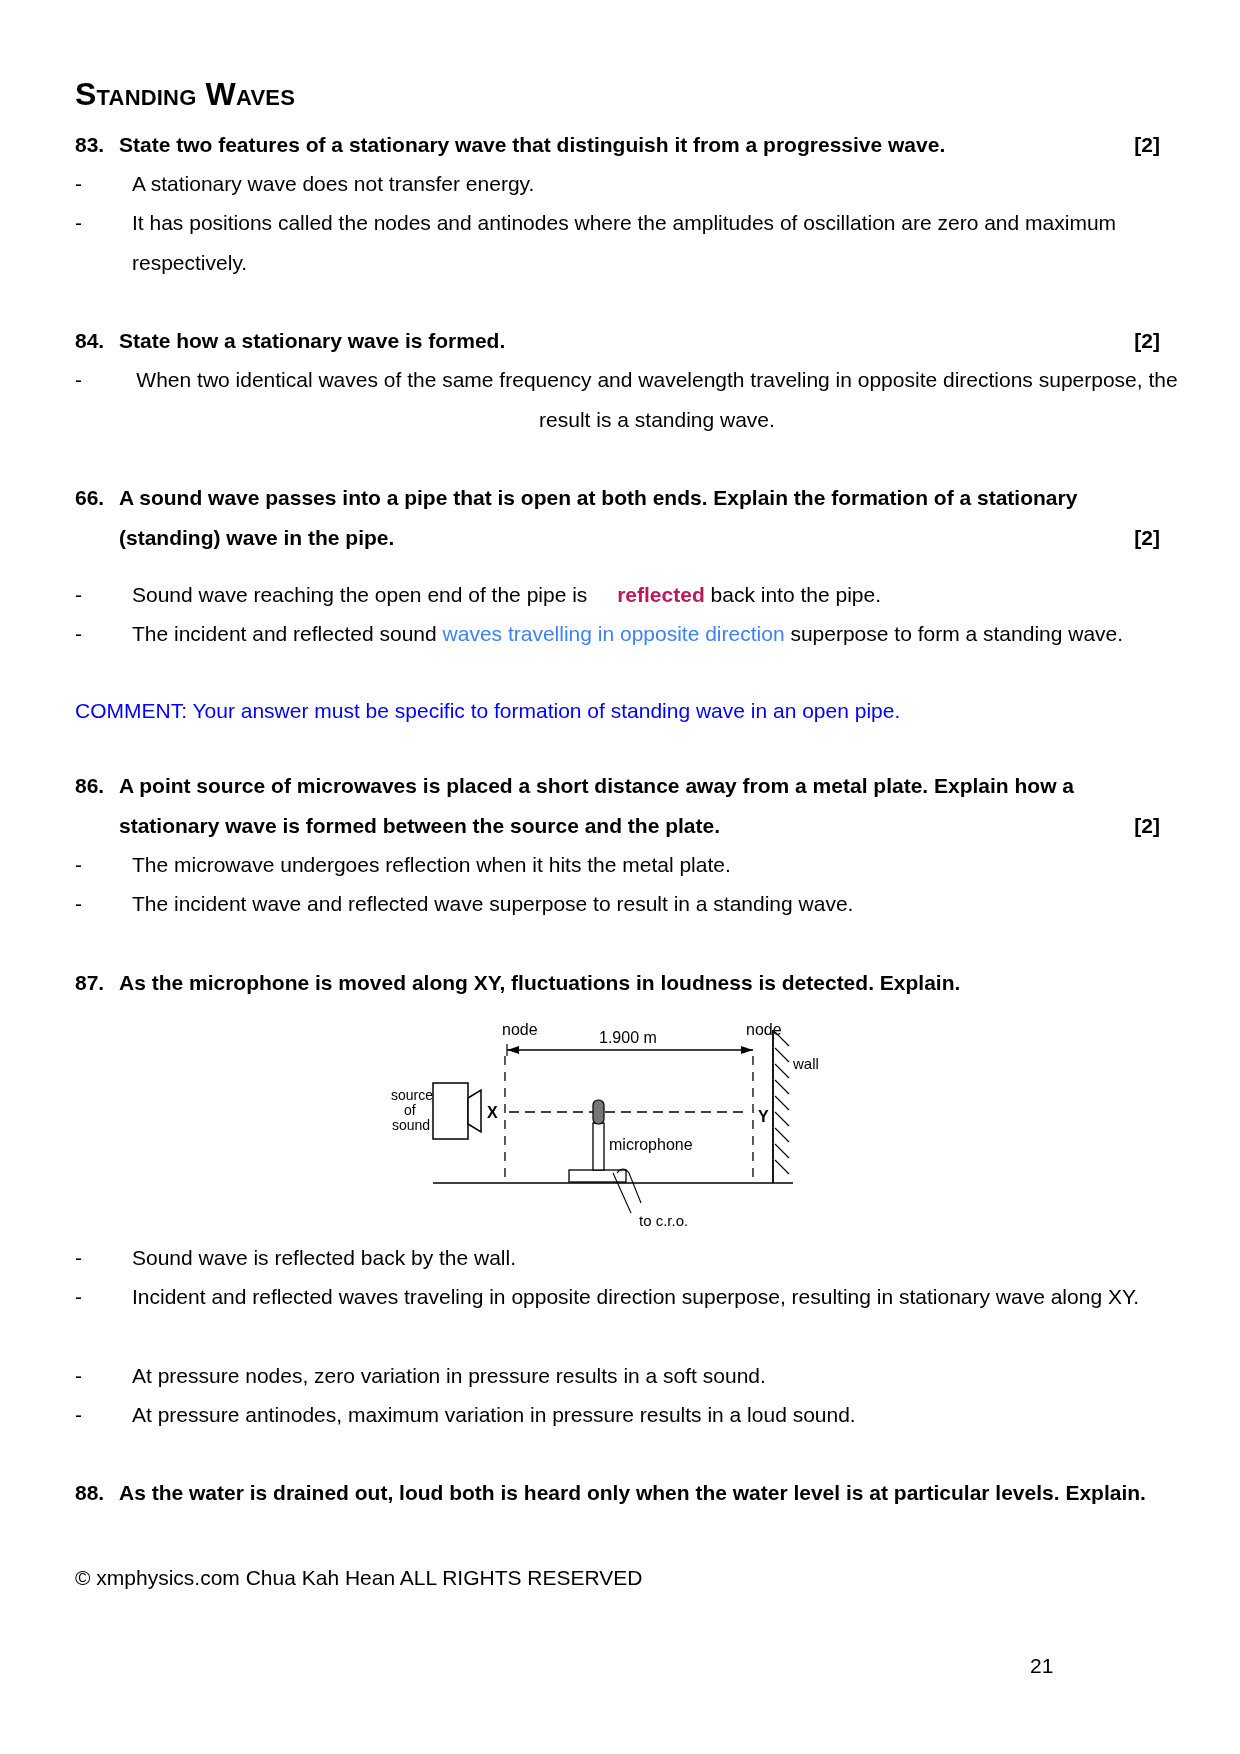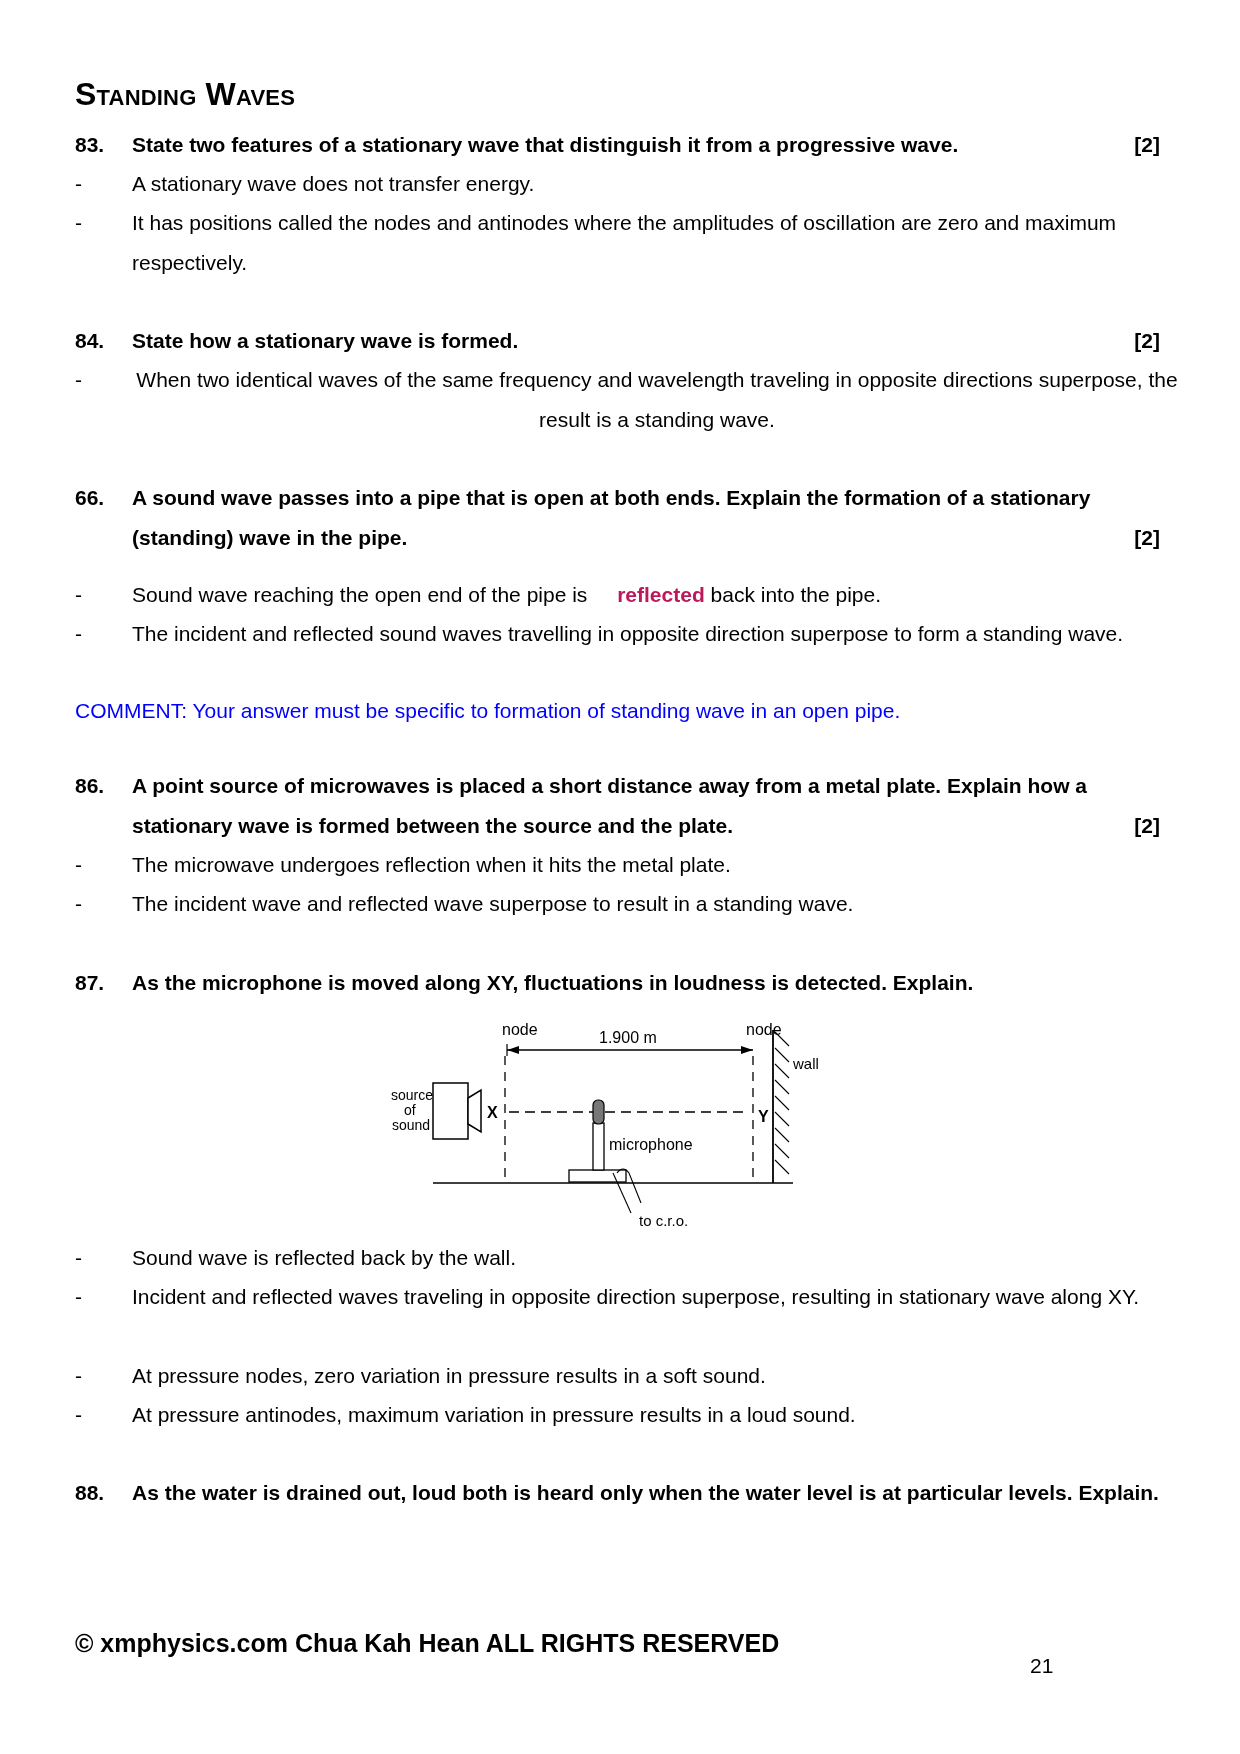--- a/index.html
+++ b/index.html
@@ -2,30 +2,30 @@
 <html><head>
 <meta charset="utf-8">
 <style>
   html, body { margin: 0; padding: 0; background: #ffffff; }
   body { width: 1240px; height: 1754px; position: relative; overflow: hidden;
          font-family: "Liberation Sans", sans-serif; color: #000; }
   .page { position: absolute; left: 75px; top: 0; width: 1100px; }
   .title { position: absolute; top: 76px; left: 0; font-size: 32px; font-weight: bold; font-variant: small-caps; letter-spacing: 0.2px; }
   .q { position: absolute; left: 0; width: 1100px; font-size: 21px; font-weight: bold; line-height: 40px; }
   .q .num { position: absolute; left: 0; top: 0; }
-  .q .text { margin-left: 57px; display: block; }
+  .q .text { margin-left: 44px; display: block; }
   .q .marks { position: absolute; right: 15px; }
   .ans { position: absolute; left: 0; width: 1100px; font-size: 21px; line-height: 40px; }
   .ans .dash { position: absolute; left: 0; top: 0; }
   .ans .text { margin-left: 57px; display: block; }
   .red-bold { color: #be185d; font-weight: bold; margin-left: 24px; }
-  .red { color: #000000; }
+  .red { color: #3b82f6; }
   .comment { position: absolute; left: 0; font-size: 21px; line-height: 40px; color: #0000ff; }
   .diagram { position: absolute; left: 306px; top: 1010px; width: 460px; height: 225px; }
-  .footer { position: absolute; top: 1629px; left: 0; font-size: 25px; font-weight: bold; }
+  .footer { position: absolute; top: 1566px; left: 0; font-size: 21px; }
   .pagenum { position: absolute; top: 1654px; left: 955px; font-size: 21px; }
   svg text { font-family: "Liberation Sans", sans-serif; }
 </style>
 </head>
 <body>
 
 <div class="page">
 
   <div class="title">Standing Waves</div>
 

